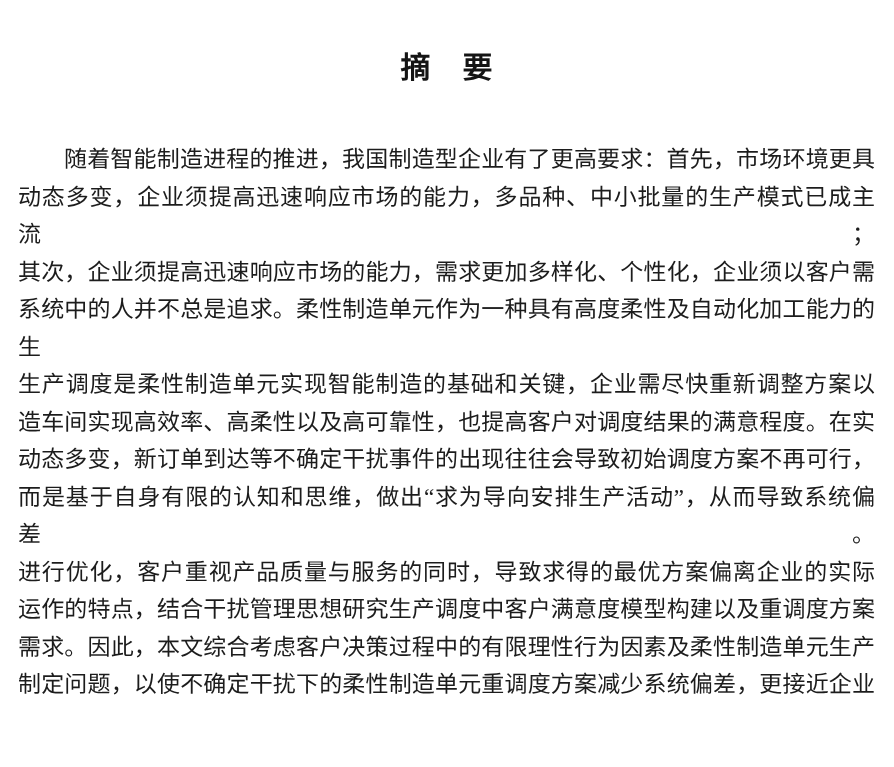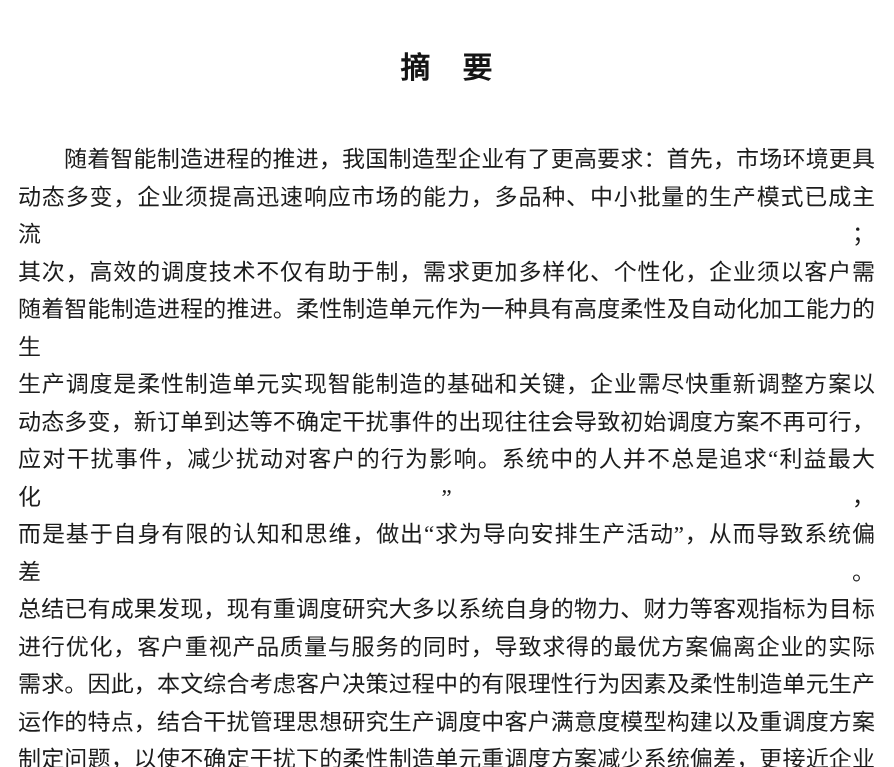--- a/index.html
+++ b/index.html
@@ -45,25 +45,24 @@
   }
 </style>
 </head>
 <body>
 
 <div class="page">
   <h1 class="title">摘　要</h1>
   <div class="body">
       <div class="line first">随着智能制造进程的推进，我国制造型企业有了更高要求：首先，市场环境更具</div>
       <div class="line">动态多变，企业须提高迅速响应市场的能力，多品种、中小批量的生产模式已成主流；</div>
-      <div class="line">其次，高效的调度技术不仅有助于制，需求更加多样化、个性化，企业须以客户需</div>
-      <div class="line">随着智能制造进程的推进。柔性制造单元作为一种具有高度柔性及自动化加工能力的生</div>
+      <div class="line">其次，企业须提高迅速响应市场的能力，需求更加多样化、个性化，企业须以客户需</div>
+      <div class="line">系统中的人并不总是追求。柔性制造单元作为一种具有高度柔性及自动化加工能力的生</div>
       <div class="line">生产调度是柔性制造单元实现智能制造的基础和关键，企业需尽快重新调整方案以</div>
+      <div class="line">造车间实现高效率、高柔性以及高可靠性，也提高客户对调度结果的满意程度。在实</div>
       <div class="line">动态多变，新订单到达等不确定干扰事件的出现往往会导致初始调度方案不再可行，</div>
-      <div class="line">应对干扰事件，减少扰动对客户的行为影响。系统中的人并不总是追求“利益最大化”，</div>
       <div class="line">而是基于自身有限的认知和思维，做出“求为导向安排生产活动”，从而导致系统偏差。</div>
-      <div class="line">总结已有成果发现，现有重调度研究大多以系统自身的物力、财力等客观指标为目标</div>
       <div class="line">进行优化，客户重视产品质量与服务的同时，导致求得的最优方案偏离企业的实际</div>
+      <div class="line">运作的特点，结合干扰管理思想研究生产调度中客户满意度模型构建以及重调度方案</div>
       <div class="line">需求。因此，本文综合考虑客户决策过程中的有限理性行为因素及柔性制造单元生产</div>
-      <div class="line">运作的特点，结合干扰管理思想研究生产调度中客户满意度模型构建以及重调度方案</div>
       <div class="line">制定问题，以使不确定干扰下的柔性制造单元重调度方案减少系统偏差，更接近企业</div>
     </div>
 </div>
 
 </body></html>

